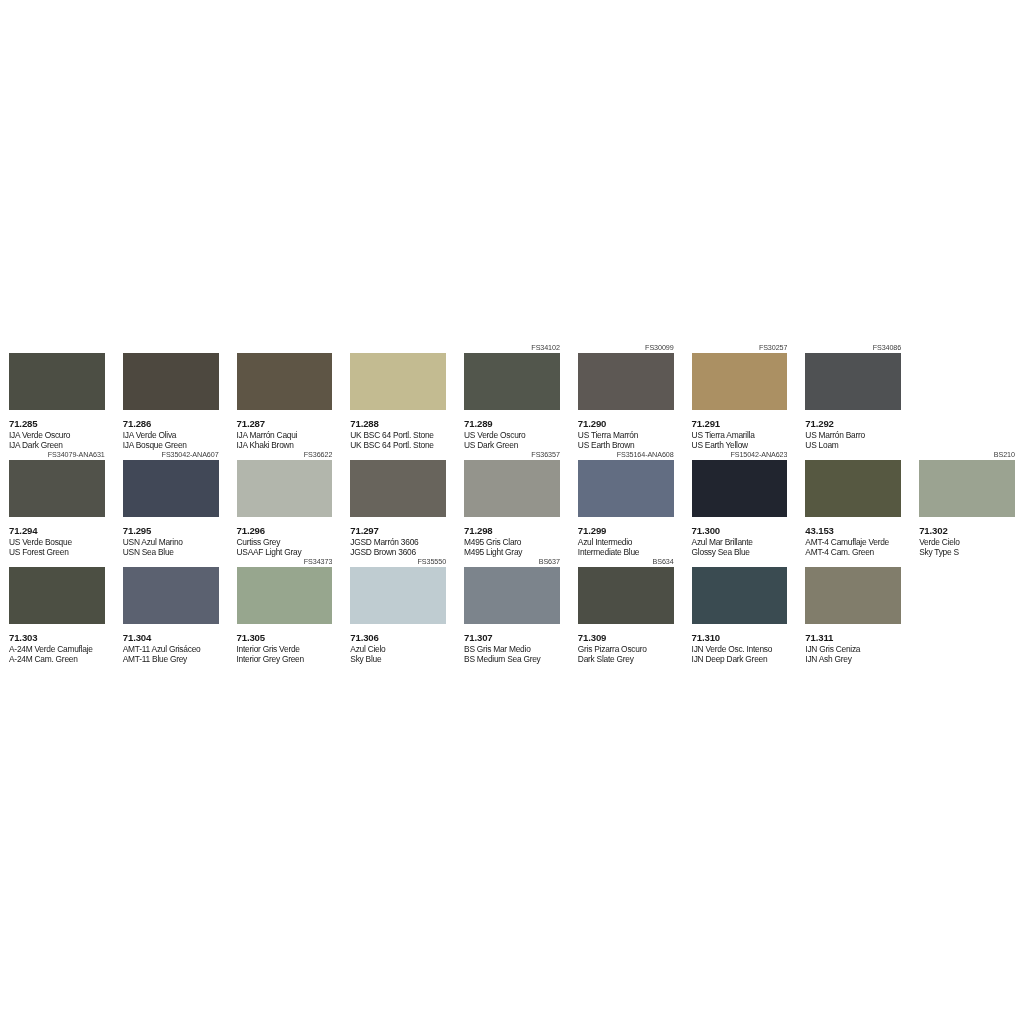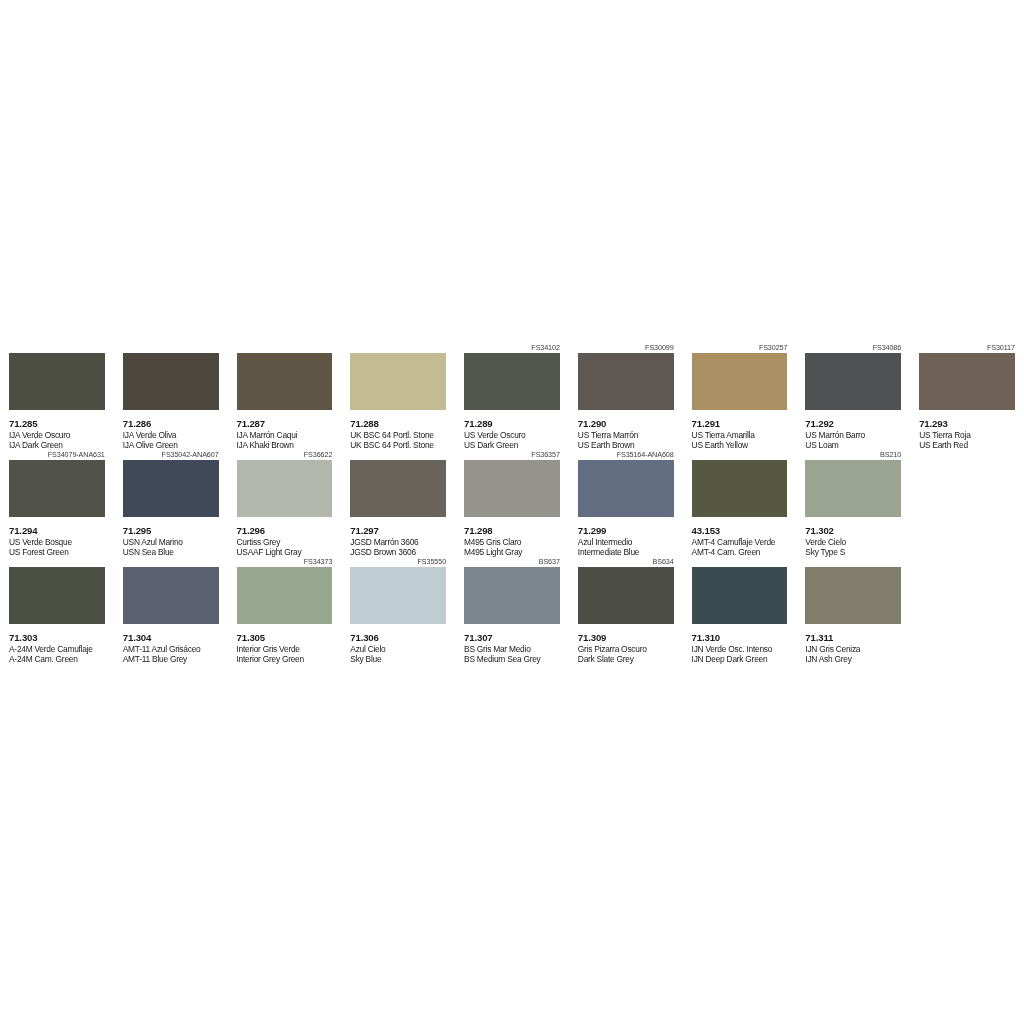--- a/index.html
+++ b/index.html
@@ -90,21 +90,21 @@
           <div class="name-es">IJA Verde Oscuro</div>
           <div class="name-en">IJA Dark Green</div>
         </div>
       </div>
       <div class="cell">
         <div class="fscode"></div>
         <div class="swatch" style="background: rgb(77, 72, 63);"></div>
         <div class="labels">
           <div class="code">71.286</div>
           <div class="name-es">IJA Verde Oliva</div>
-          <div class="name-en">IJA Olive Green</div>
+          <div class="name-en">IJA Bosque Green</div>
         </div>
       </div>
       <div class="cell">
         <div class="fscode"></div>
         <div class="swatch" style="background: rgb(94, 85, 69);"></div>
         <div class="labels">
           <div class="code">71.287</div>
           <div class="name-es">IJA Marrón Caqui</div>
           <div class="name-en">IJA Khaki Brown</div>
         </div>
@@ -147,29 +147,20 @@
       </div>
       <div class="cell">
         <div class="fscode">FS34086</div>
         <div class="swatch" style="background: rgb(79, 81, 83);"></div>
         <div class="labels">
           <div class="code">71.292</div>
           <div class="name-es">US Marrón Barro</div>
           <div class="name-en">US Loam</div>
         </div>
       </div>
-      <div class="cell">
-        <div class="fscode">FS30117</div>
-        <div class="swatch" style="background: rgb(110, 98, 87);"></div>
-        <div class="labels">
-          <div class="code">71.293</div>
-          <div class="name-es">US Tierra Roja</div>
-          <div class="name-en">US Earth Red</div>
-        </div>
-      </div>
     </div>
     <div class="row">
       <div class="cell">
         <div class="fscode">FS34079-ANA631</div>
         <div class="swatch" style="background: rgb(81, 82, 74);"></div>
         <div class="labels">
           <div class="code">71.294</div>
           <div class="name-es">US Verde Bosque</div>
           <div class="name-en">US Forest Green</div>
         </div>
@@ -213,20 +204,29 @@
       <div class="cell">
         <div class="fscode">FS35164-ANA608</div>
         <div class="swatch" style="background: rgb(98, 109, 130);"></div>
         <div class="labels">
           <div class="code">71.299</div>
           <div class="name-es">Azul Intermedio</div>
           <div class="name-en">Intermediate Blue</div>
         </div>
       </div>
       <div class="cell">
+        <div class="fscode">FS15042-ANA623</div>
+        <div class="swatch" style="background: rgb(33, 37, 47);"></div>
+        <div class="labels">
+          <div class="code">71.300</div>
+          <div class="name-es">Azul Mar Brillante</div>
+          <div class="name-en">Glossy Sea Blue</div>
+        </div>
+      </div>
+      <div class="cell">
         <div class="fscode"></div>
         <div class="swatch" style="background: rgb(86, 88, 65);"></div>
         <div class="labels">
           <div class="code">43.153</div>
           <div class="name-es">AMT-4 Camuflaje Verde</div>
           <div class="name-en">AMT-4 Cam. Green</div>
         </div>
       </div>
       <div class="cell">
         <div class="fscode">BS210</div>

